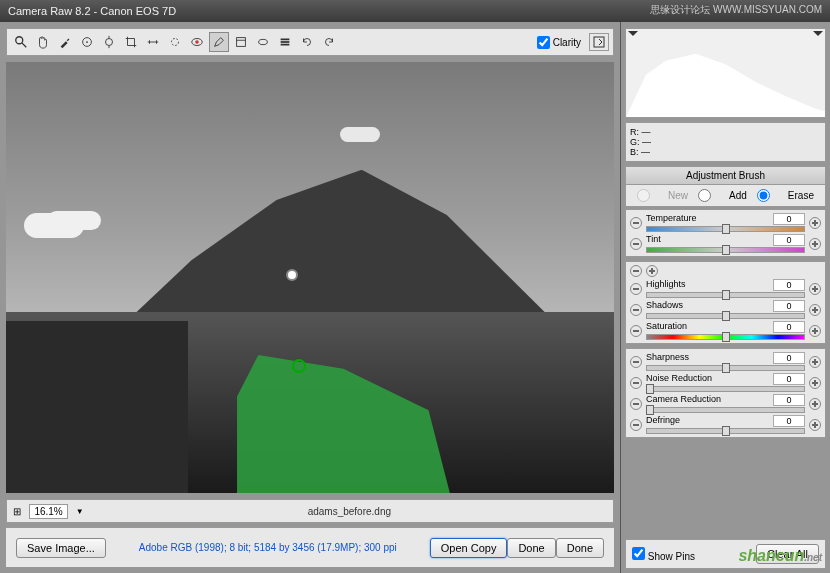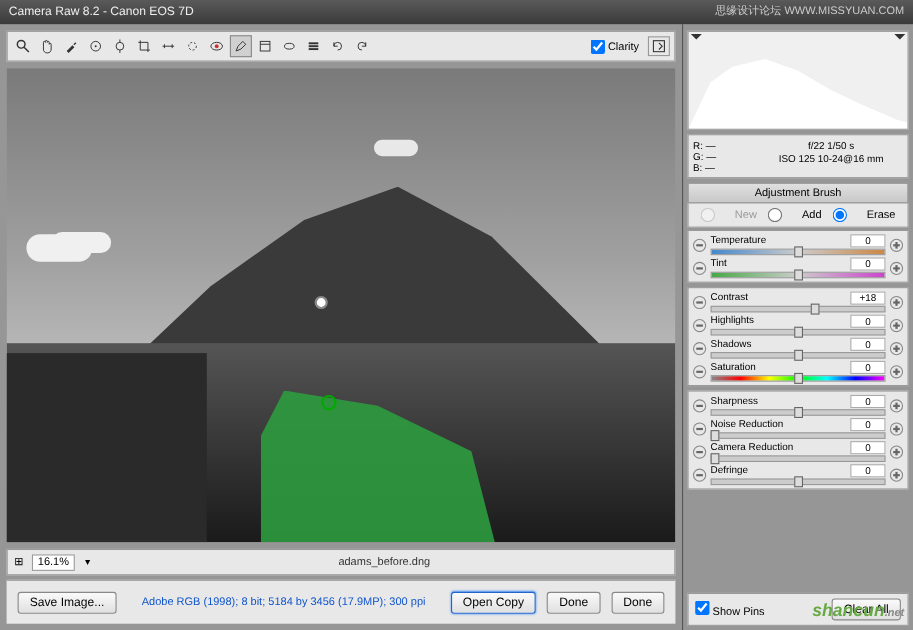--- a/index.html
+++ b/index.html
@@ -21,21 +21,21 @@
 .ground { position: absolute; left: 0; right: 0; top: 58%; bottom: 0; background: linear-gradient(#555,#1a1a1a); }
 .grass-left { position: absolute; left: 0; top: 60%; bottom: 0; width: 30%; background: #2a2a2a; }
 .cloud1 { position: absolute; left: 3%; top: 35%; width: 60px; height: 25px; background: #f0f0f0; border-radius: 20px; box-shadow: 20px -5px 0 -3px #f0f0f0; }
 .cloud2 { position: absolute; left: 55%; top: 15%; width: 40px; height: 15px; background: #e8e8e8; border-radius: 15px; }
 .pin { position: absolute; width: 12px; height: 12px; border-radius: 50%; background: #fff; border: 2px solid #888; }
 .overlay { position: absolute; left: 38%; top: 68%; width: 35%; height: 32%; background: #2d9b3f; clip-path: polygon(10% 0, 50% 10%, 90% 40%, 100% 100%, 0 100%, 0 30%); opacity: 0.9; }
 .brush-cursor { position: absolute; left: 47%; top: 69%; width: 14px; height: 14px; border: 2px solid #0a0; border-radius: 50%; }
 .statusbar { background: #e8e8e8; border: 1px solid #999; height: 24px; display: flex; align-items: center; padding: 0 6px; font-size: 10px; gap: 8px; }
 .zoom-sel { border: 1px solid #999; padding: 1px 4px; background: #fff; }
 .filename { flex: 1; text-align: center; color: #333; }
-.bottombar { background: #e8e8e8; border-top: 1px solid #999; height: 40px; margin-top: 4px; display: flex; align-items: center; padding: 0 10px; gap: 10px; }
+.bottombar { background: #e8e8e8; border-top: 1px solid #999; height: 40px; margin-top: 4px; display: flex; align-items: center; padding: 0 10px; gap: 0; }
 .btn { background: linear-gradient(#fafafa,#e0e0e0); border: 1px solid #888; border-radius: 3px; padding: 3px 10px; font-size: 11px; cursor: pointer; }
 .btn.primary { border-color: #2266cc; box-shadow: 0 0 2px #3388ff; }
 .metainfo { flex: 1; text-align: center; font-size: 10px; color: #1155cc; }
 .right { width: 210px; background: #969696; display: flex; flex-direction: column; border-left: 1px solid #555; }
 .histogram { height: 90px; background: #f0f0f0; border: 1px solid #999; margin: 6px 4px 2px; position: relative; overflow: hidden; }
 .histo-shape { position: absolute; left: 0; right: 0; bottom: 0; height: 80%; background: #fff; clip-path: polygon(0 100%, 5% 70%, 10% 40%, 20% 20%, 35% 10%, 50% 25%, 65% 50%, 80% 70%, 95% 88%, 100% 92%, 100% 100%); }
 .histo-tri { position: absolute; top: 2px; width: 0; height: 0; border: 5px solid transparent; border-top-color: #333; }
 .readout { background: #e8e8e8; border: 1px solid #999; margin: 2px 4px; padding: 4px; font-size: 9px; display: flex; }
 .readout-l { width: 60px; }
 .readout-r { flex: 1; text-align: center; line-height: 1.3; }
@@ -211,24 +211,20 @@
       <div class="histo-tri" style="left:2px"></div>
       <div class="histo-tri" style="right:2px"></div>
       <div class="histo-shape"></div>
     </div>
     <div class="readout">
       <div class="readout-l">
         <div>R:   —</div>
         <div>G:   —</div>
         <div>B:   —</div>
       </div>
-      <div class="readout-r">
-        <div>f/22   1/50 s</div>
-        <div>ISO 125   10-24@16 mm</div>
-      </div>
     </div>
     <div class="panel-title">Adjustment Brush</div>
     <div class="mode-row">
       <label class="disabled">
           <input type="radio" disabled="" style=""> 
           <span>New</span>
         </label>
       <label>
           <input type="radio" name="m" style=""> 
           <span>Add</span>
@@ -264,29 +260,20 @@
               <div class="track tint">
                 <div class="thumb" style="left:50%"></div>
               </div>
             </div>
             <div class="slider-icon plus"></div>
           </div>
         </div>
         <div class="slider-group">
           <div class="slider-row">
             <div class="slider-icon minus"></div>
-            <div class="slider-main">
-              <div class="slider-label-row">
-                <span>Contrast</span>
-                <span class="slider-val">+18</span>
-              </div>
-              <div class="track ">
-                <div class="thumb" style="left:60%"></div>
-              </div>
-            </div>
             <div class="slider-icon plus"></div>
           </div>
           <div class="slider-row">
             <div class="slider-icon minus"></div>
             <div class="slider-main">
               <div class="slider-label-row">
                 <span>Highlights</span>
                 <span class="slider-val">0</span>
               </div>
               <div class="track ">

